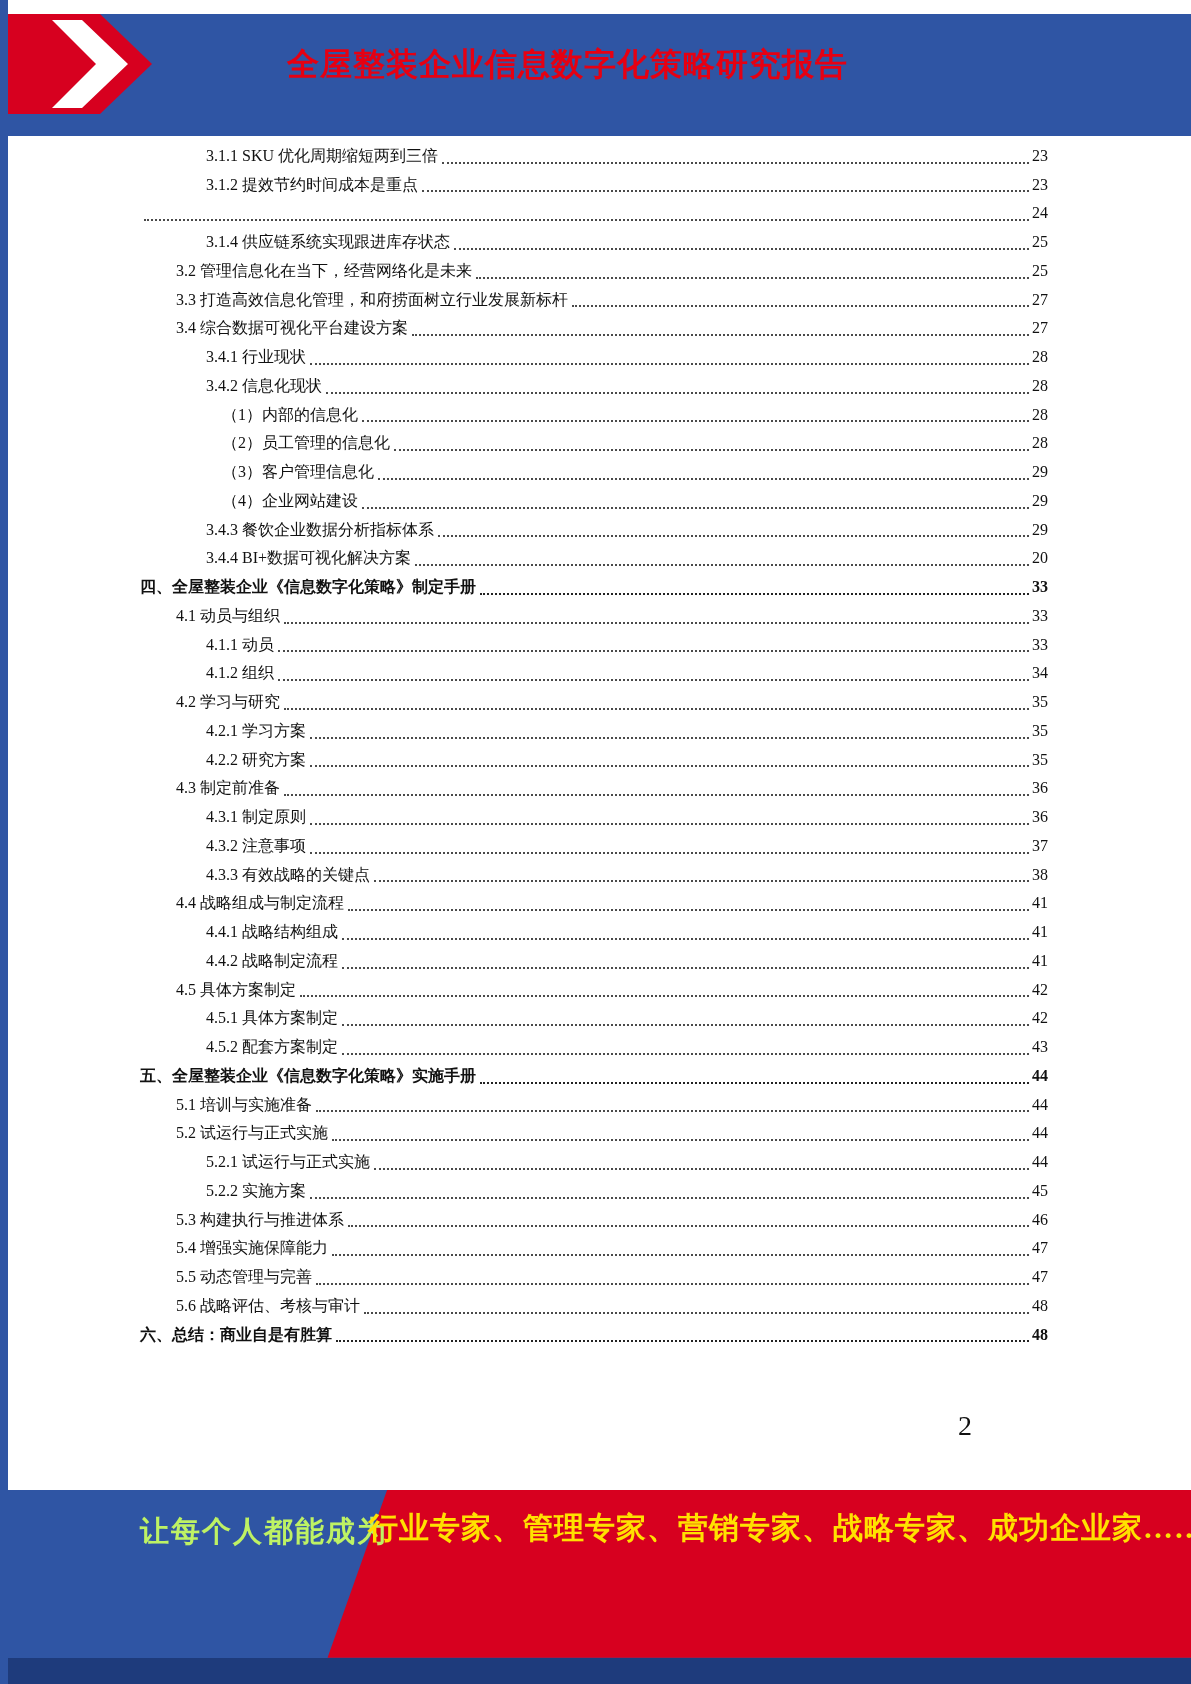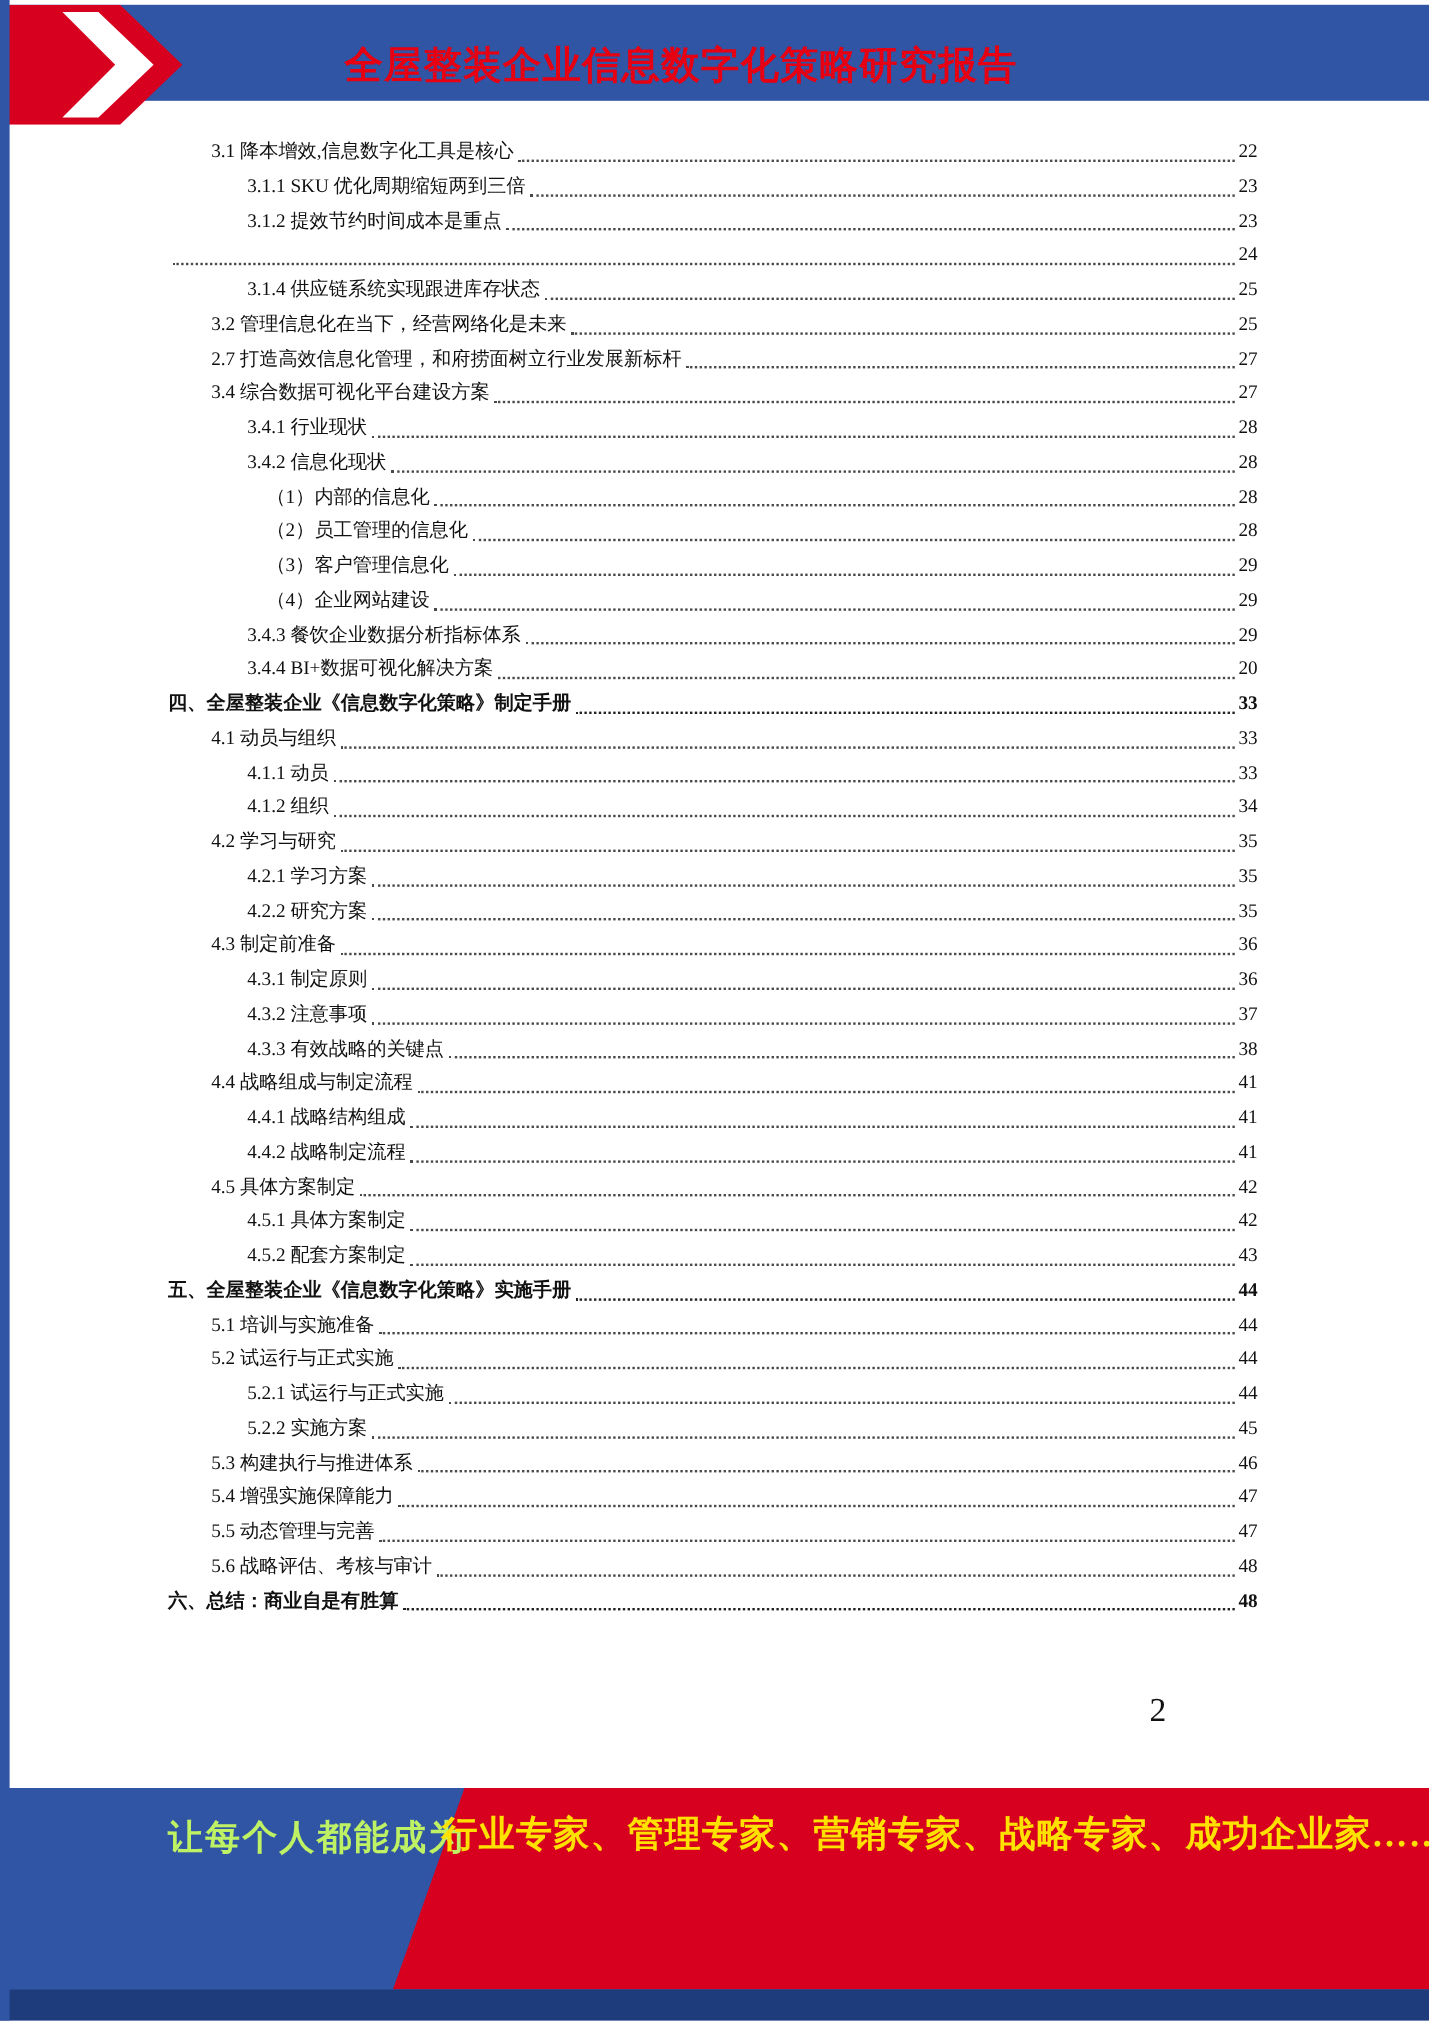--- a/index.html
+++ b/index.html
@@ -12,21 +12,21 @@
     font-family:"Liberation Serif","DejaVu Serif",serif;
     color:#111;
   }
   
   .edge-bar{
     position:absolute;left:0;top:0;bottom:0;width:8px;
     background:var(--blue,#2F55A4);z-index:6;
   }
   
   .header{
-    position:absolute;top:4px;left:0;right:0;height:80px;
+    position:absolute;top:14px;left:0;right:0;height:122px;
     background:var(--blue,#2F55A4);z-index:4;
   }
   .header-arrow{
     position:absolute;left:0;top:0;width:175px;height:100px;
   }
   .header-title{
     position:absolute;left:0;right:0;top:0;height:100px;
     line-height:100px;text-align:center;
     transform:translateX(-28px);
     font-size:32px;font-weight:bold;
@@ -125,21 +125,21 @@
         <span class="toc-label">3.1.4 供应链系统实现跟进库存状态</span>
         <span class="toc-dots"></span>
         <span class="toc-page">25</span>
       </div>
       <div class="toc-row lv1">
         <span class="toc-label">3.2 管理信息化在当下，经营网络化是未来</span>
         <span class="toc-dots"></span>
         <span class="toc-page">25</span>
       </div>
       <div class="toc-row lv1">
-        <span class="toc-label">2.7 打造高效信息化管理，和府捞面树立行业发展新标杆</span>
+        <span class="toc-label">3.3 打造高效信息化管理，和府捞面树立行业发展新标杆</span>
         <span class="toc-dots"></span>
         <span class="toc-page">27</span>
       </div>
       <div class="toc-row lv1">
         <span class="toc-label">3.4 综合数据可视化平台建设方案</span>
         <span class="toc-dots"></span>
         <span class="toc-page">27</span>
       </div>
       <div class="toc-row lv2">
         <span class="toc-label">3.4.1 行业现状</span>

